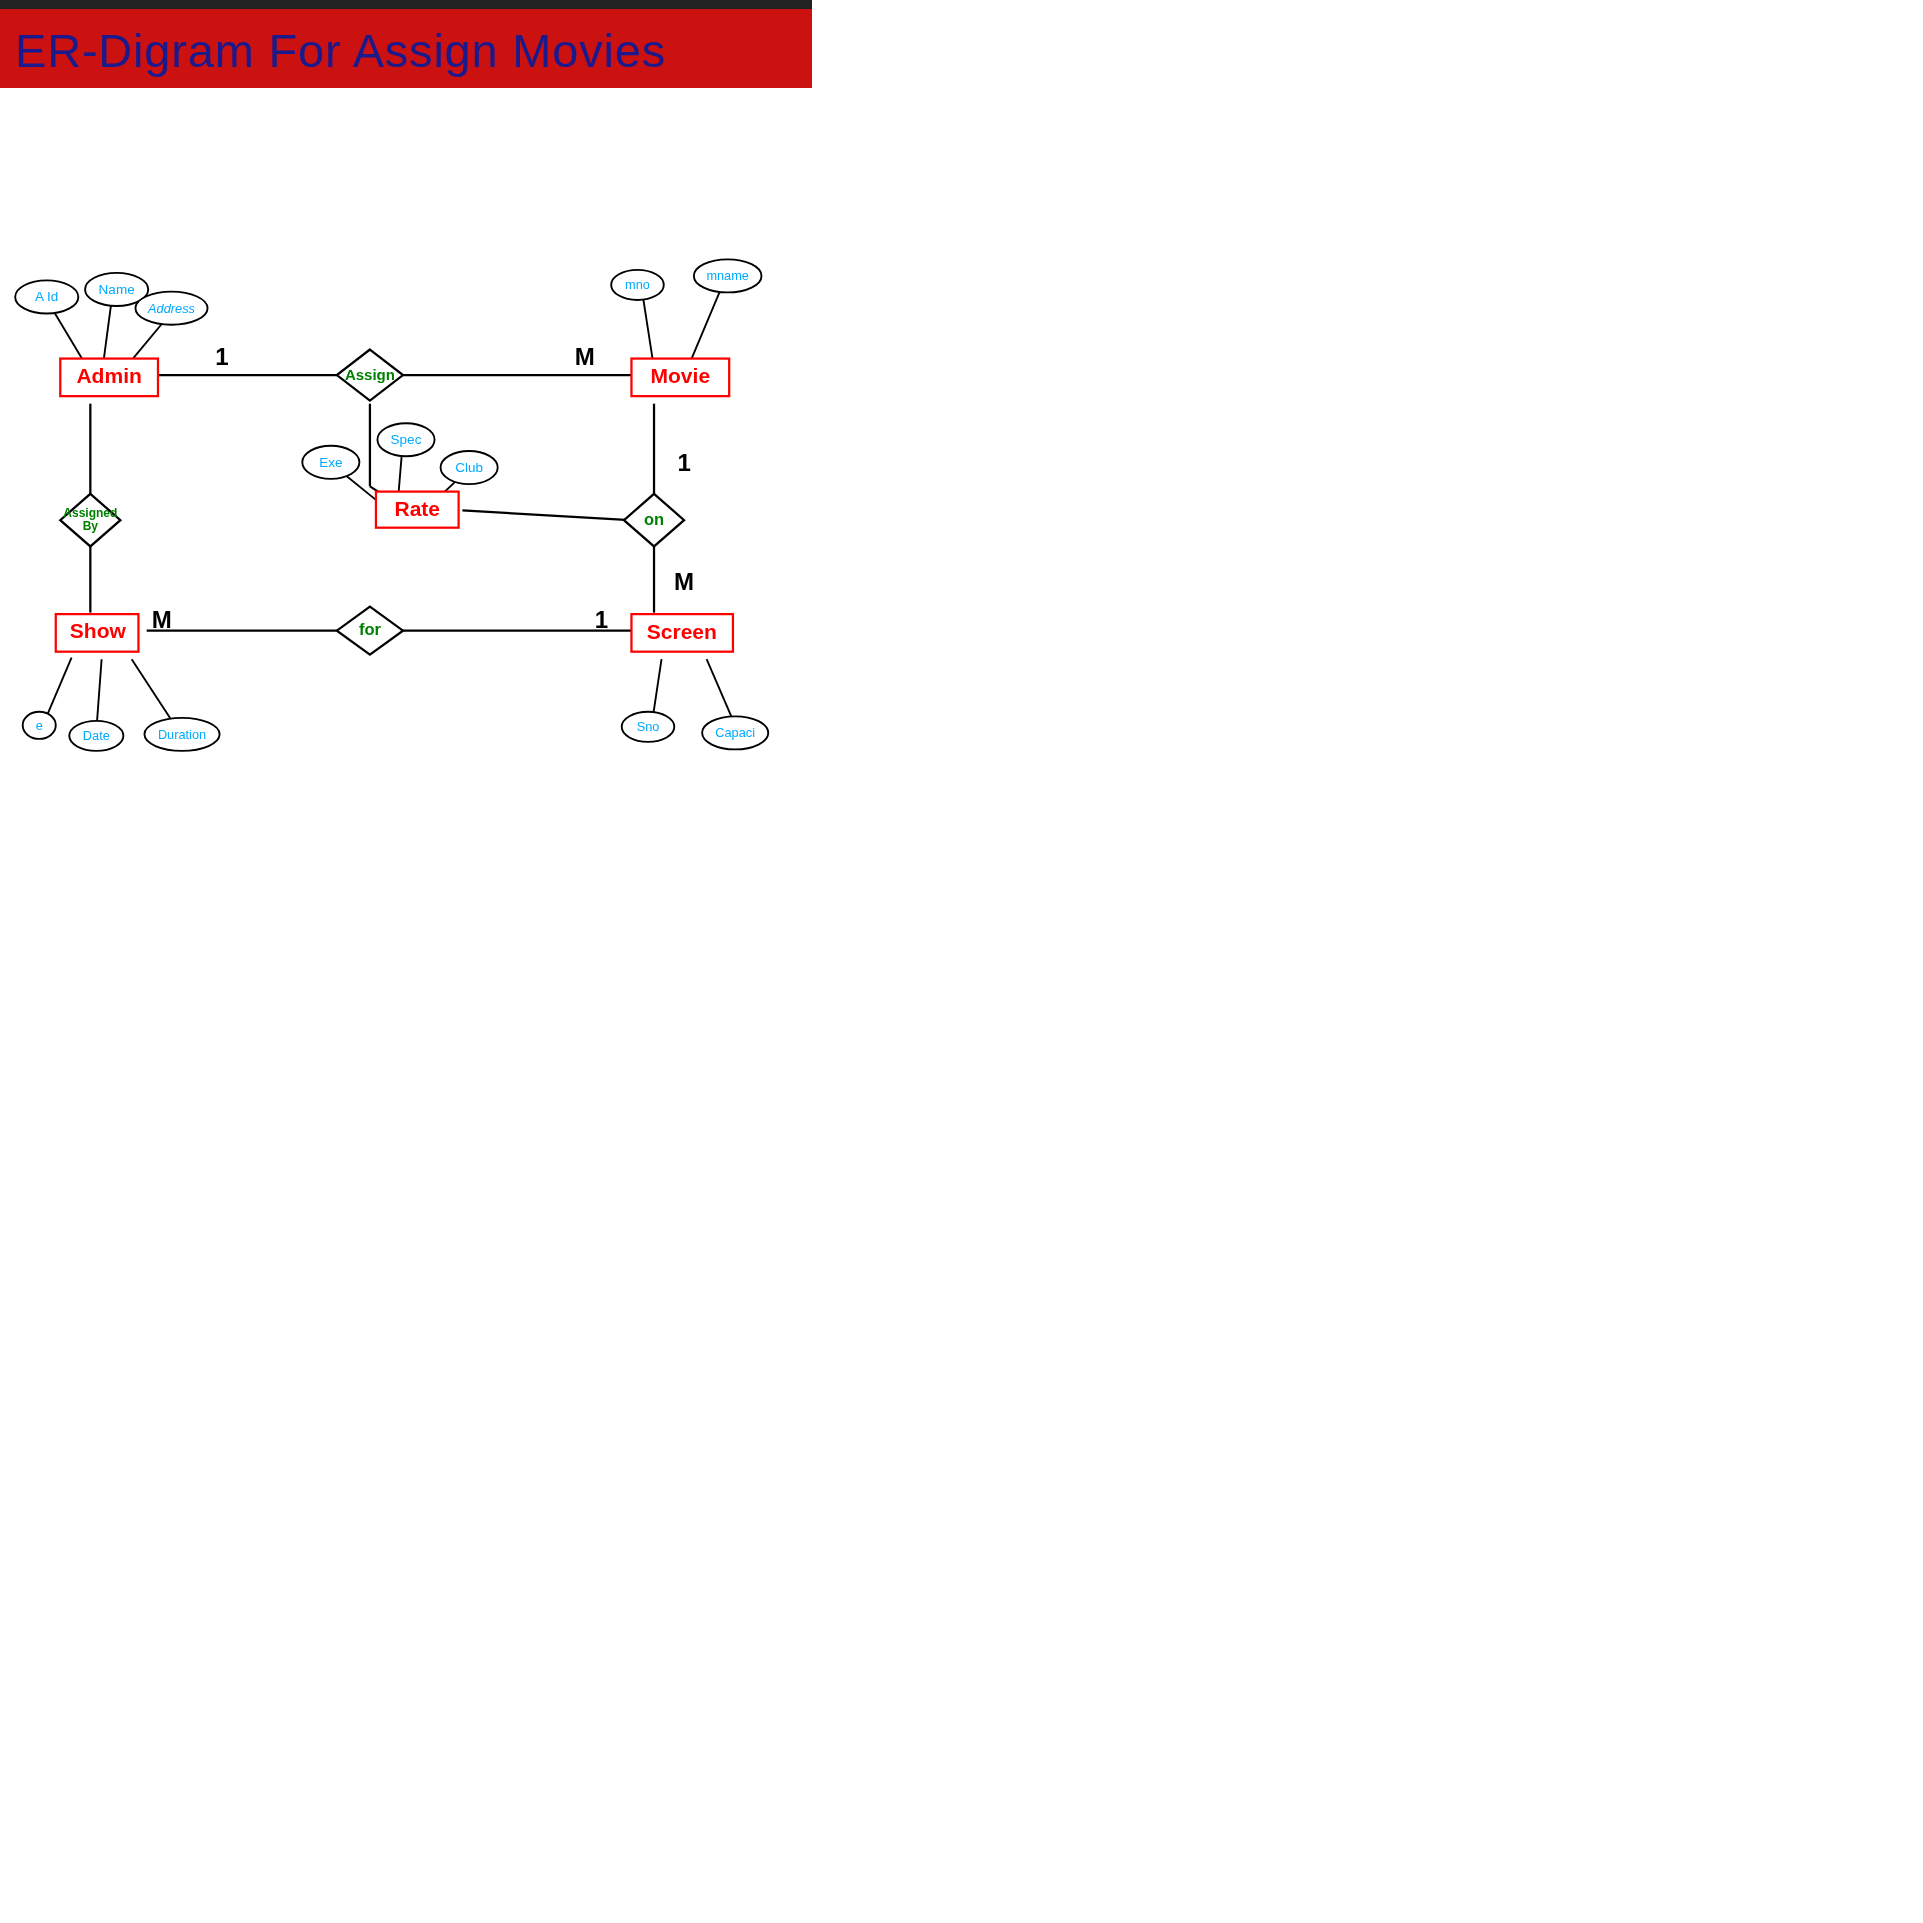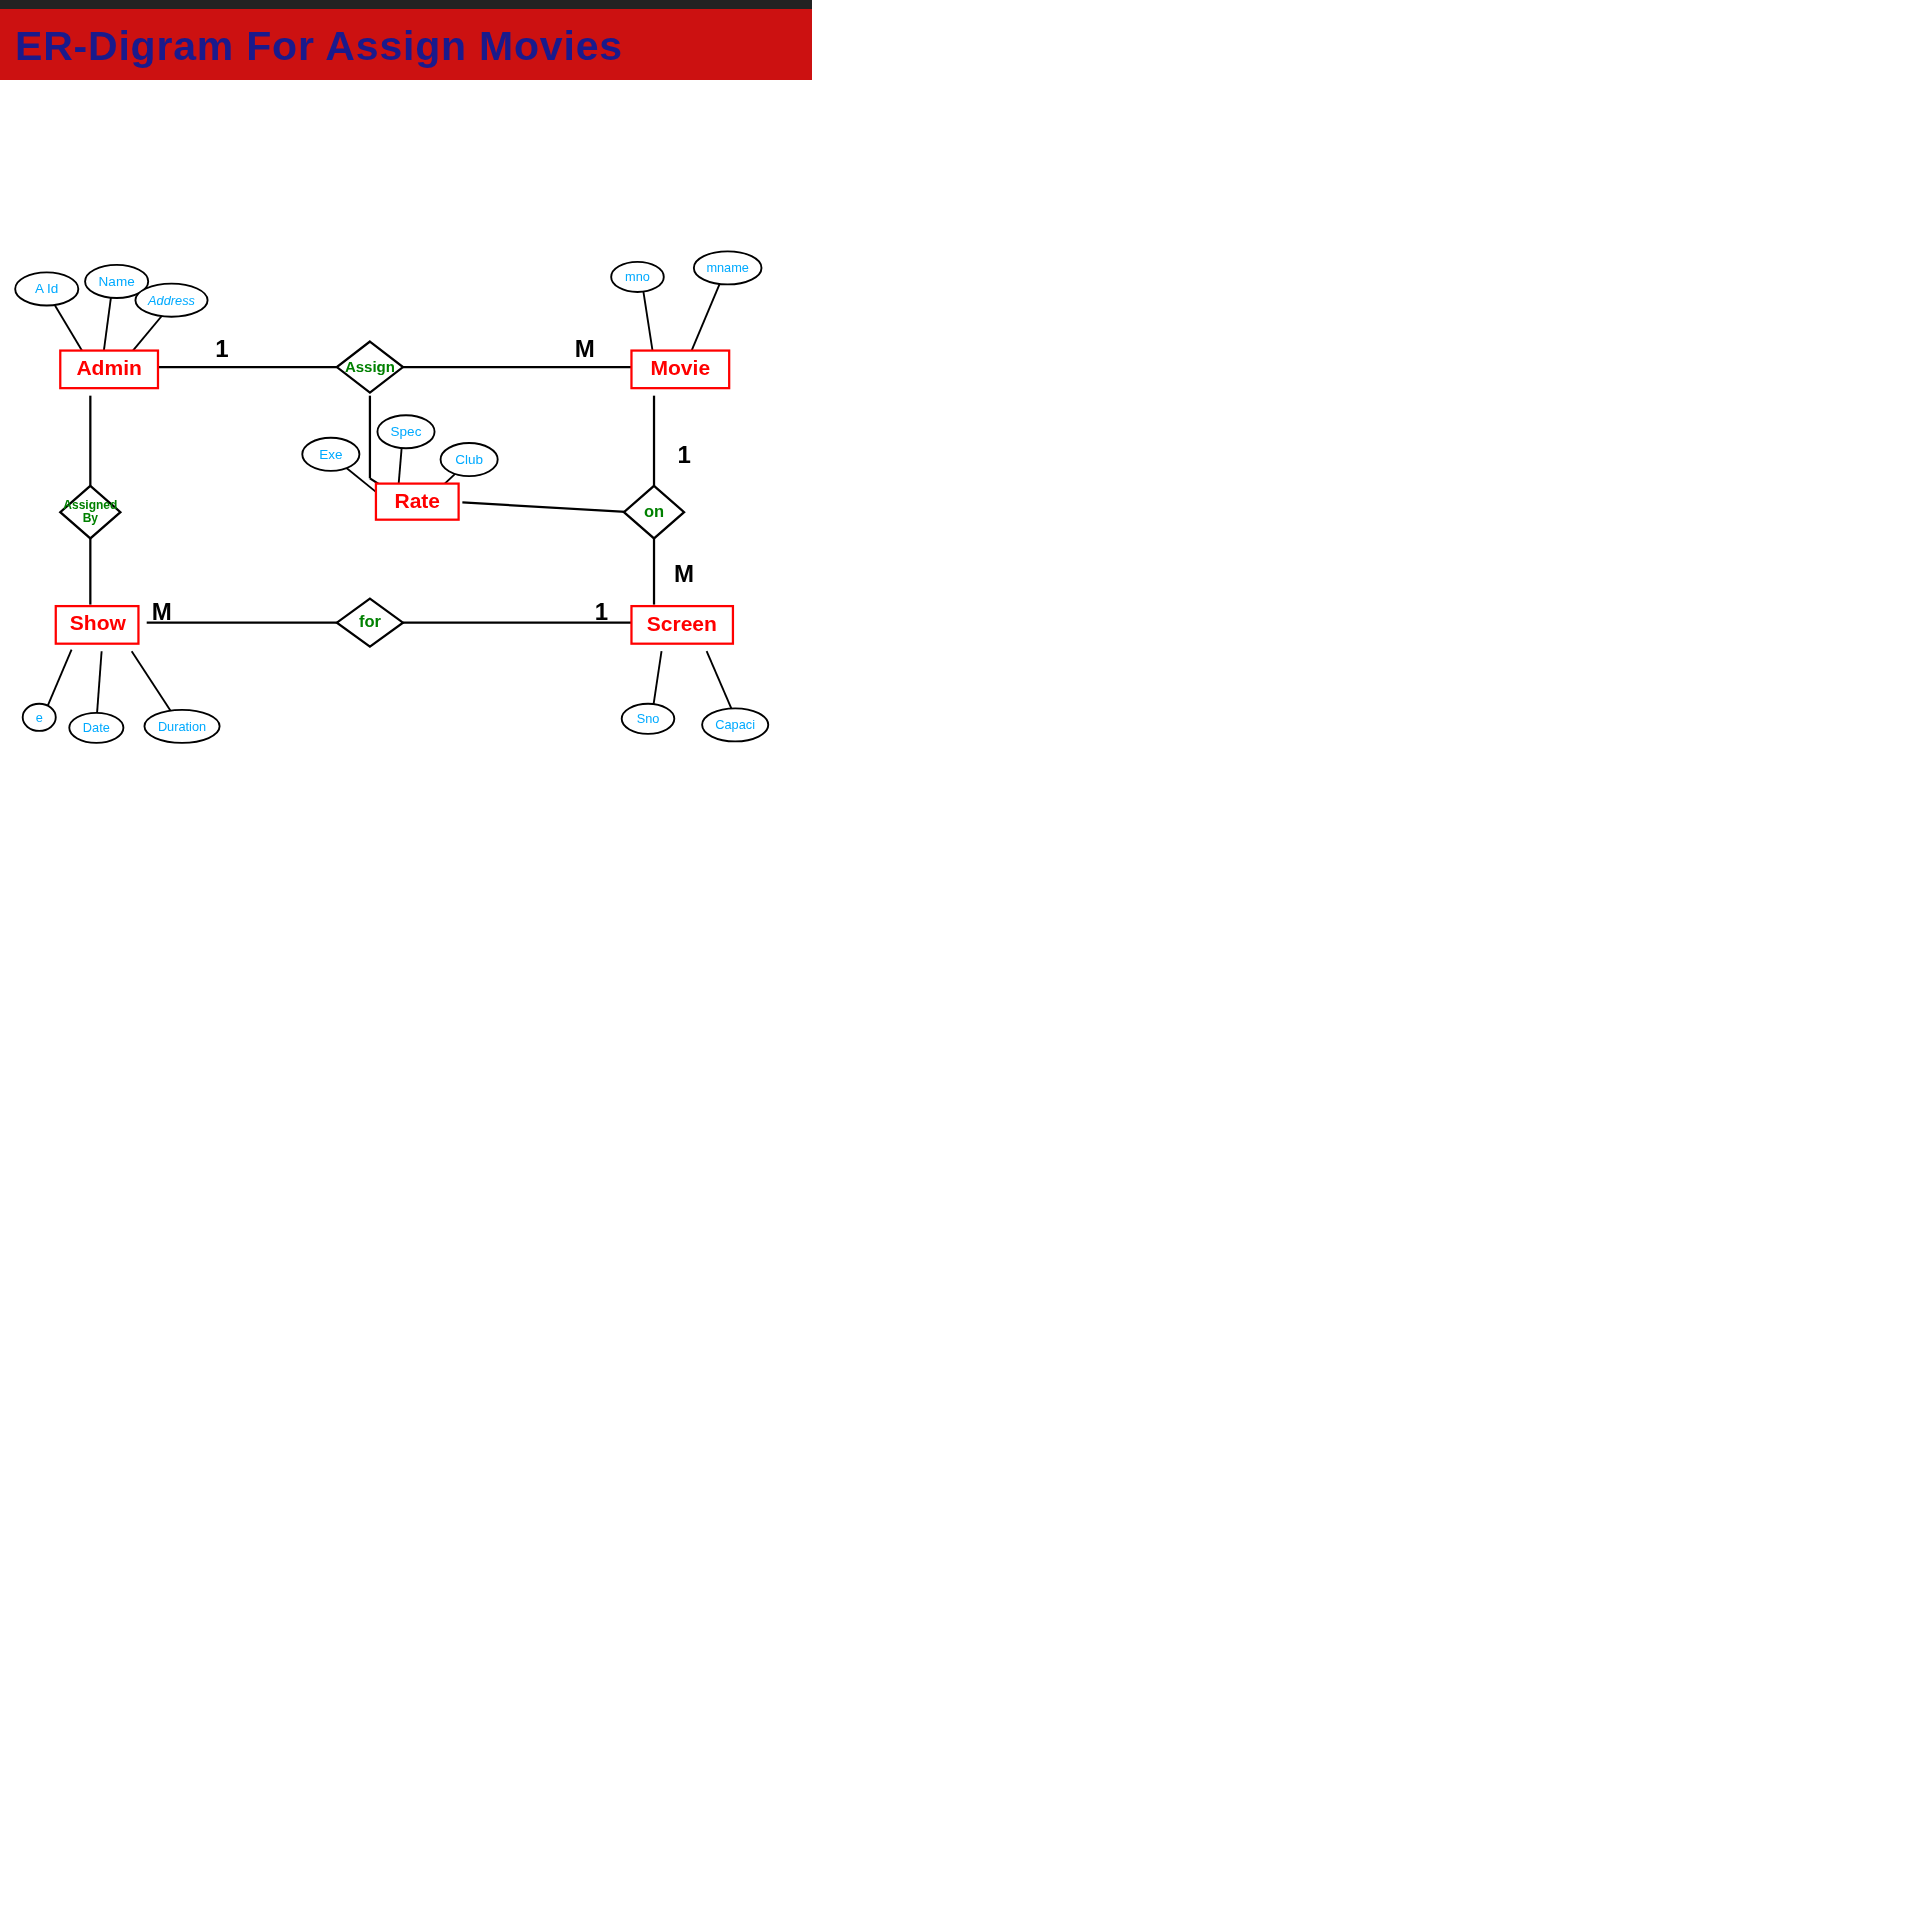--- a/index.html
+++ b/index.html
@@ -14,22 +14,22 @@
       width: 100%;
       height: 9px;
       background: #222;
     }
     .header-banner {
       width: 100%;
       background: #cc1111;
       padding: 13.5px 15px 10.5px 15px;
     }
     .header-title {
-      font-size: 41px;
-      font-weight: 700;
+      font-size: 47px;
+      font-weight: 400;
       color: #1a1a8c;
       letter-spacing: 0.8px;
       white-space: nowrap;
     }
     .diagram-area {
       position: relative;
       width: 100%;
       height: calc(100% - 98px);
       background: #fff;
     }

